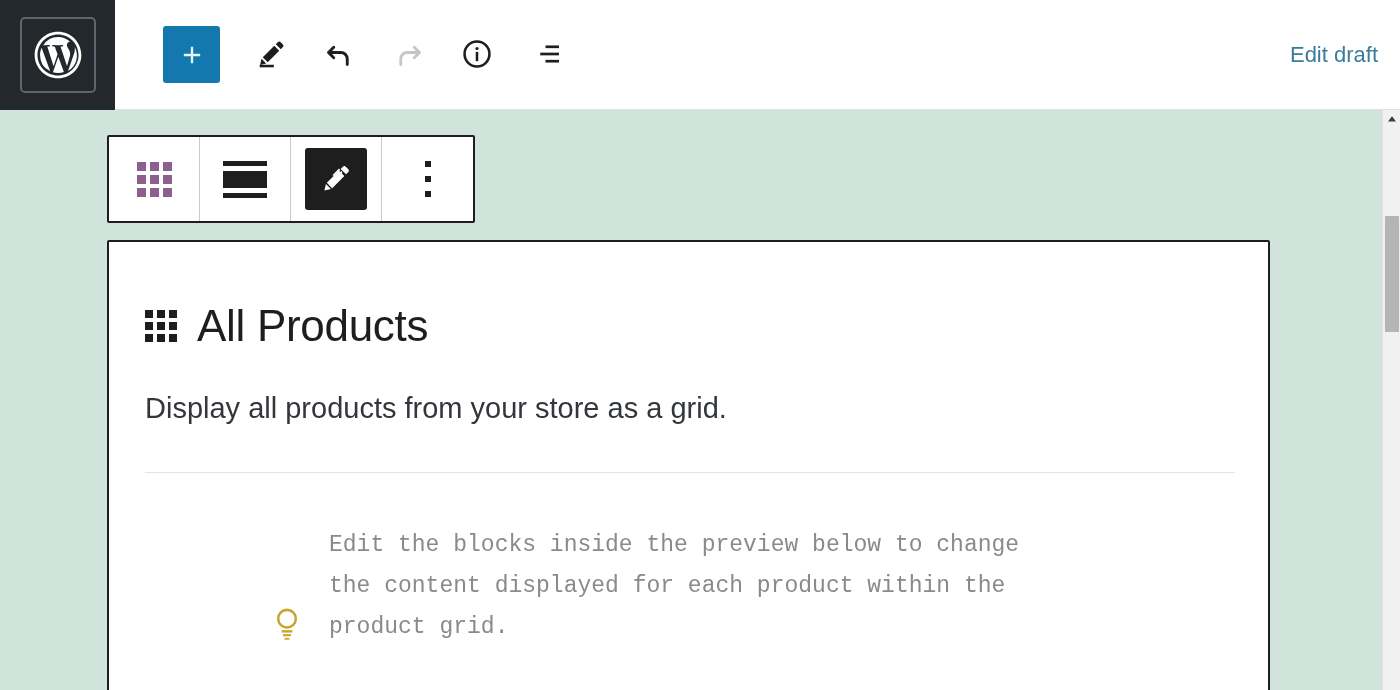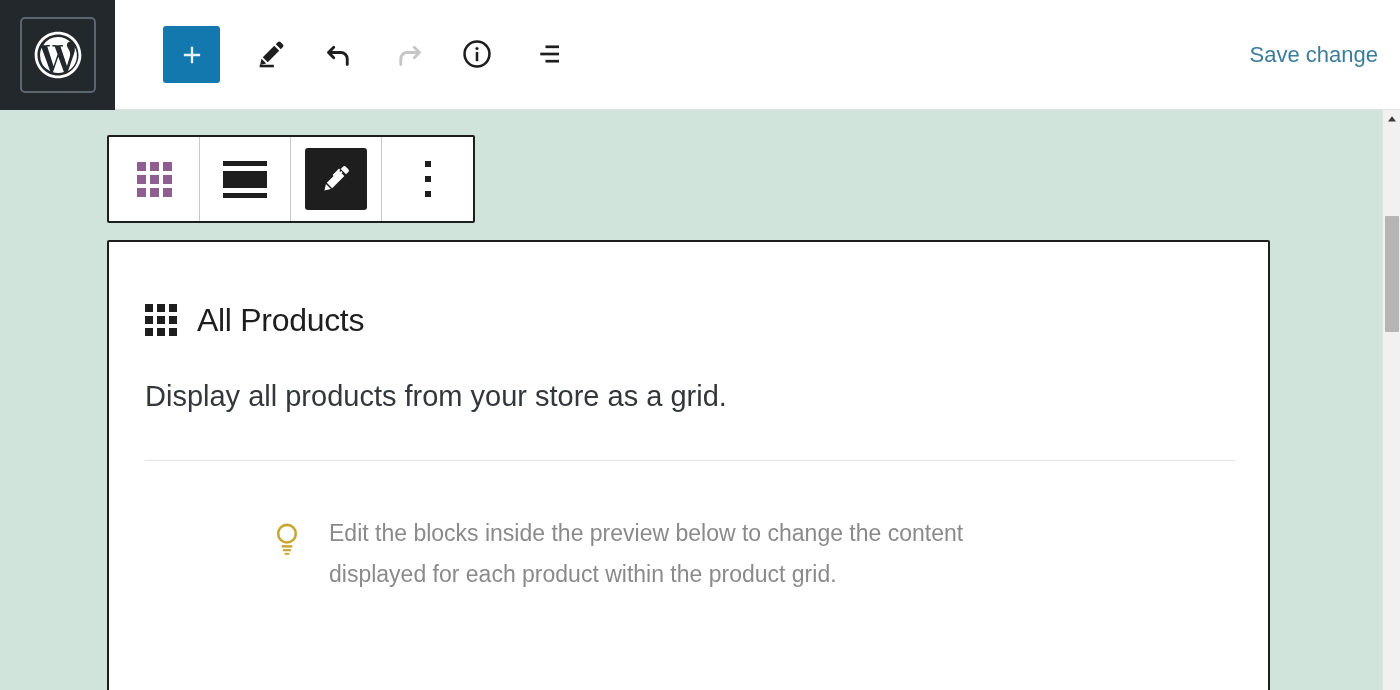--- a/index.html
+++ b/index.html
@@ -138,43 +138,44 @@
     border-radius: 2px;
     overflow: hidden;
   }
   .card-inner { padding: 44px 36px 0 36px; }
 
   .card-heading {
     display: flex; align-items: center; gap: 20px;
     margin-top: 18px;
   }
   .card-heading .title {
-    font-size: 32px;
+    font-size: 44px;
     color: #1e1e1e;
     font-weight: 400;
     line-height: 1;
     letter-spacing: -0.3px;
     text-align: right;
   }
   .card-desc {
     margin-top: 42px;
     font-size: 29px;
     color: #33373b;
     line-height: 1.3;
   }
   .divider {
     margin: 44px 0 0 0;
     height: 1px;
     background: #e4e4e4;
     width: 1090px;
   }
   .tip-row {
-    display: flex; align-items: flex-start; gap: 26px;
+    display: flex; align-items: flex-end; gap: 26px;
     margin-top: 52px;
     padding-left: 126px;
+    font-family: Liberation Mono, monospace;
   }
   .tip-text {
     font-size: 23px;
     line-height: 1.8;
     color: #8a8a8a;
     max-width: 700px;
   }
   .bulb { margin-top: 6px; flex: 0 0 auto; }
 
   
@@ -247,21 +248,21 @@
     </button>
 
     <button class="tb-btn icon-btn btn-listview">
       <svg width="36" height="36" viewBox="0 0 24 24" aria-hidden="true">
         <rect x="11" y="6.3" width="9" height="1.8" fill="#1e1e1e"></rect>
         <rect x="7.5" y="11.1" width="12.5" height="1.8" fill="#1e1e1e"></rect>
         <rect x="11" y="15.9" width="9" height="1.8" fill="#1e1e1e"></rect>
       </svg>
     </button>
 
-    <button class="save-draft">Save change</button>
+    <button class="save-draft">Edit draft</button>
   </div>
 
   <div class="canvas">
 
     <div class="block-toolbar">
 
       <div class="bt-item">
         <span class="grid-purple">
           <span></span>
             <span></span>

